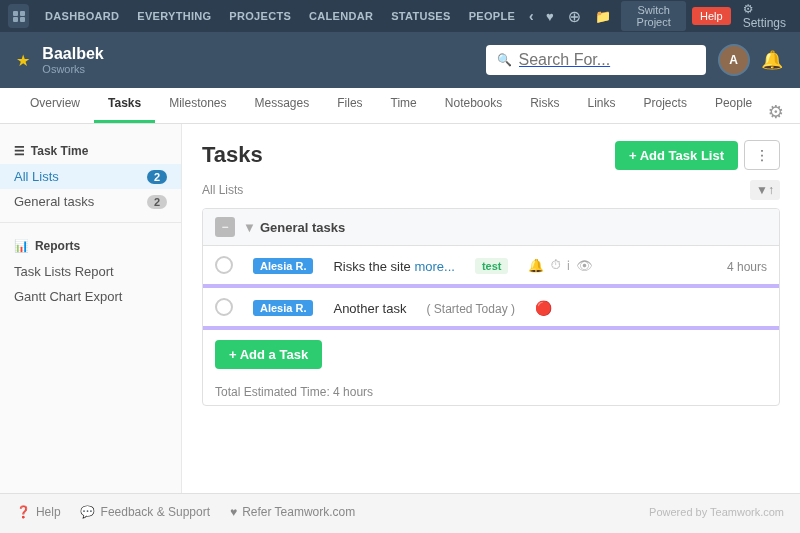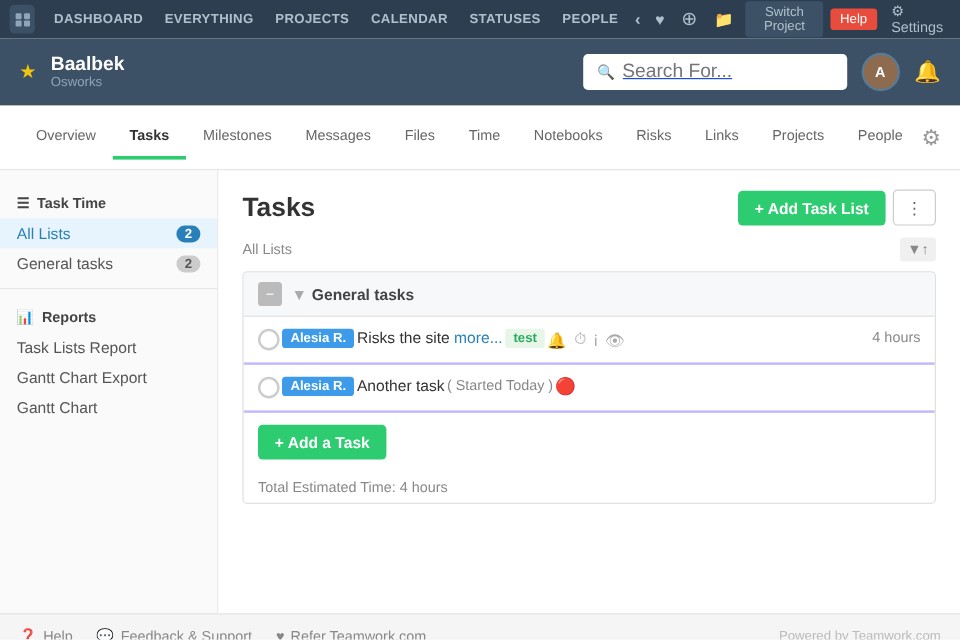--- a/index.html
+++ b/index.html
@@ -109,23 +109,23 @@
       display: flex; align-items: center; justify-content: center;
       color: #fff; font-size: 12px; font-weight: bold;
     }
     .notif-bell { color: #afc0cc; font-size: 18px; cursor: pointer; }
 
     
     .tab-nav {
       background: #fff;
       border-bottom: 1px solid #e0e0e0;
       display: flex;
-      align-items: center;
+      align-items: flex-end;
       padding: 0 16px;
-      height: 54px;
+      height: 36px;
       gap: 0;
     }
     .tab-item {
       padding: 10px 14px;
       font-size: 12px;
       color: #666;
       cursor: pointer;
       border-bottom: 3px solid transparent;
       font-weight: 500;
       white-space: nowrap;
@@ -256,24 +256,24 @@
     .task-list-name {
       font-size: 13px;
       font-weight: 600;
       color: #444;
       display: flex;
       align-items: center;
       gap: 4px;
     }
     .task-row {
       display: flex;
-      align-items: flex-start;
+      align-items: flex-end;
       padding: 10px 12px;
-      border-bottom: 2px solid #c4b5fd;
-      gap: 2px;
+      border-bottom: 4px solid #c4b5fd;
+      gap: 20px;
     }
     .task-row:last-child { border-bottom: none; }
     .task-checkbox {
       width: 18px; height: 18px;
       border: 2px solid #ccc;
       border-radius: 50%;
       flex-shrink: 0;
       cursor: pointer;
     }
     .task-assignee {
@@ -420,23 +420,20 @@
     <div class="sidebar-section-title">
       <span>📊</span>
       <span>Reports</span>
     </div>
     <div class="sidebar-item">
       <span>Task Lists Report</span>
     </div>
     <div class="sidebar-item">
       <span>Gantt Chart Export</span>
     </div>
-    <div class="sidebar-item">
-      <span>Gantt Chart</span>
-    </div>
   </div>
 
   <div class="content-area">
     <div class="content-header">
       <h1 class="content-title">Tasks</h1>
       <button class="add-task-list-btn">+ Add Task List</button>
       <button class="more-btn">⋮</button>
     </div>
 
     <div class="filter-bar">

